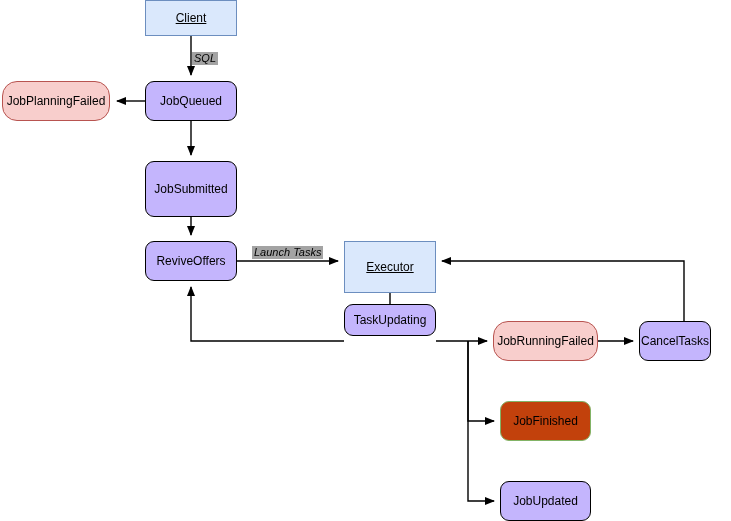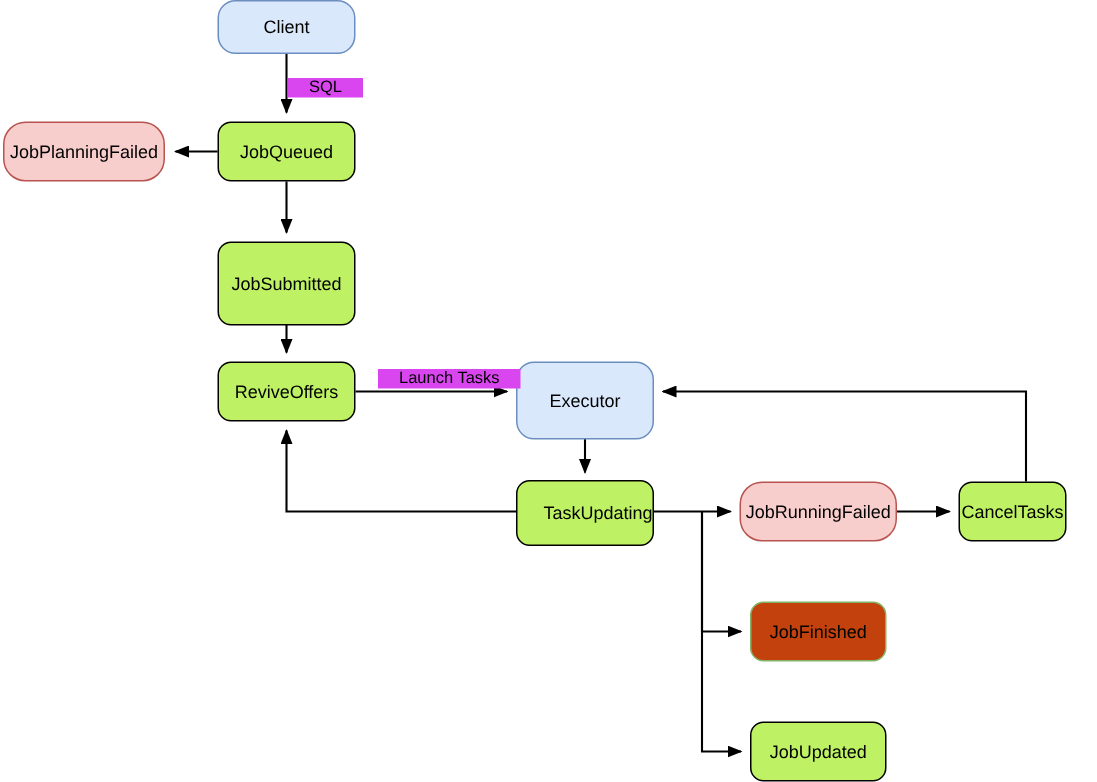--- a/index.html
+++ b/index.html
@@ -34,51 +34,53 @@
     position: absolute;
     box-sizing: border-box;
     display: flex;
     align-items: center;
     justify-content: center;
     font-family: "Liberation Sans", sans-serif;
     font-size: 12px;
     color: #000000;
     text-align: center;
     line-height: 1.2;
-    background: #bef264;
+    background: #c4b5fd;
     border: 1px solid #000000;
     border-radius: 9px;
     white-space: nowrap;
   }
   .node.rect {
-    border-radius: 12px;
+    border-radius: 0;
+    text-decoration: underline;
   }
   .node.blue {
     background: #dae8fc;
     border-color: #6c8ebf;
   }
   .node.red {
     background: #f8cecc;
     border-color: #b85450;
     border-radius: 15px;
   }
   .node.green {
     background: #c2410c;
     border-color: #82b366;
     align-items: center;
   }
   .edge-label {
     position: absolute;
     font-family: "Liberation Sans", sans-serif;
     font-size: 11px;
     color: #000000;
-    background: #d946ef;
-    padding: 0 14px;
+    background: #a3a3a3;
+    padding: 0 2px;
     white-space: nowrap;
     line-height: 1.2;
+    font-style: italic;
   }
 </style>
 </head>
 <body>
 
 <div id="diagram-canvas">
 
   <svg id="edge-layer" viewBox="0 0 731 521" width="731" height="521" xmlns="http://www.w3.org/2000/svg">
     <defs>
       <marker id="arrowhead" markerWidth="10" markerHeight="8" refX="9" refY="4" orient="auto" markerUnits="userSpaceOnUse">
@@ -151,21 +153,21 @@
   </div>
 
   <div class="node" style="left:145px; top:241px; width:92px; height:40px;">
     <span>ReviveOffers</span>
   </div>
 
   <div class="node rect blue" style="left:344px; top:241px; width:92px; height:52px;">
     <span>Executor</span>
   </div>
 
-  <div class="node" style="left:344px; top:320px; width:92px; height:44px;justify-content:flex-end;">
+  <div class="node" style="left:344px; top:304px; width:92px; height:32px;">
     <span>TaskUpdating</span>
   </div>
 
   <div class="node red" style="left:493px; top:321px; width:105px; height:40px;">
     <span>JobRunningFailed</span>
   </div>
 
   <div class="node" style="left:639px; top:321px; width:72px; height:40px;">
     <span>CancelTasks</span>
   </div>

